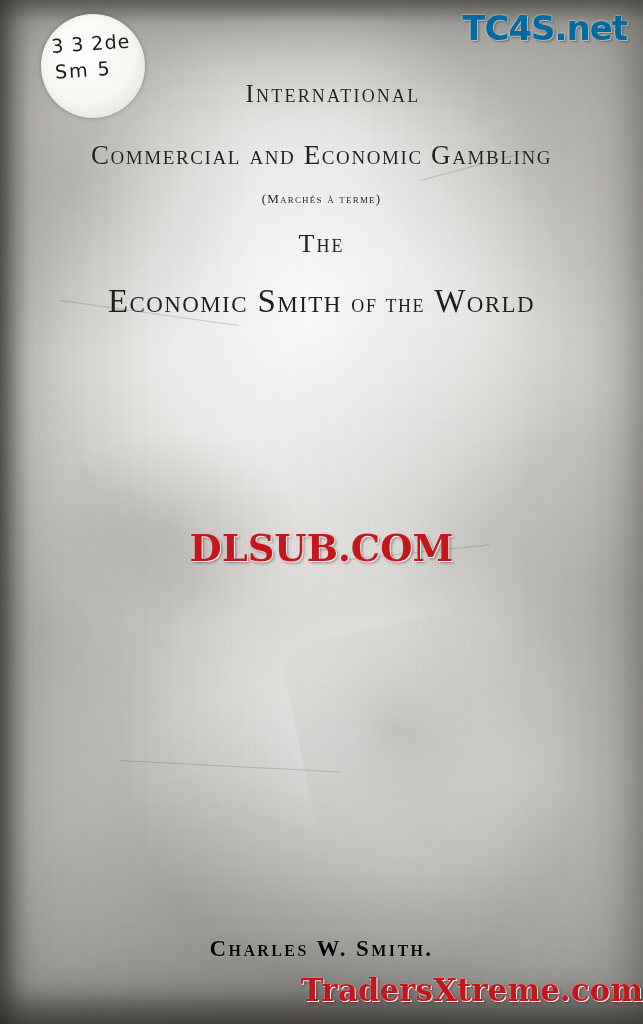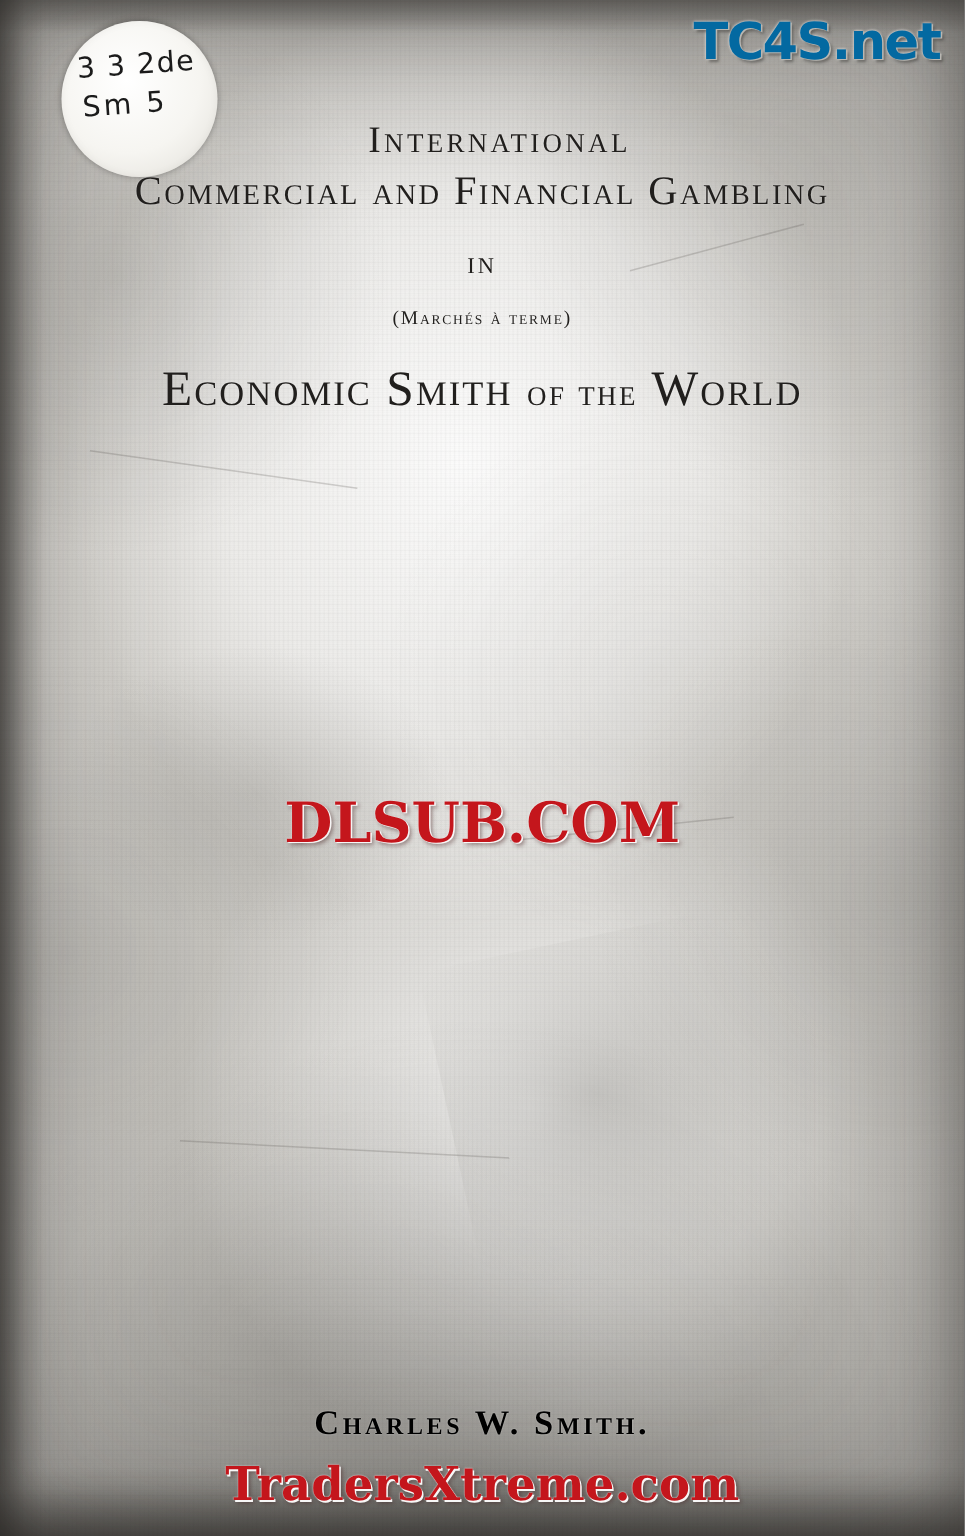--- a/index.html
+++ b/index.html
@@ -146,21 +146,21 @@
     text-shadow:
       0 0 1px #ffffff,
       1px 1px 0 rgba(255,255,255,0.9),
       2px 2px 3px rgba(60,20,20,0.45);
     margin-top: 44px;
   }
   .wm-bottom {
     position: absolute;
     left: 0; right: 0;
     bottom: 16px;
-    text-align: center;
+    text-align: right;
     font-family: "DejaVu Serif", serif;
     font-weight: bold;
     font-size: 31px;
     color: #c4161c;
     text-shadow:
       0 0 1px #ffffff,
       1px 1px 0 rgba(255,255,255,0.95),
       2px 2px 3px rgba(60,20,20,0.45);
   }
 
@@ -176,21 +176,21 @@
     display: block;
     font-family: "Liberation Serif", serif;
     font-weight: normal;
     text-shadow: 0 0 1px rgba(255,255,255,0.6);
   }
   
   .l-international {
     font-size: 25px;
     letter-spacing: 2.2px;
     font-variant: small-caps;
-    margin-bottom: 4px;
+    margin-bottom: 32px;
     padding-left: 23px;
   }
   .l-commercial {
     font-size: 27px;
     letter-spacing: 1.6px;
     font-variant: small-caps;
     margin-bottom: 20px;
   }
   .l-in {
     font-size: 21px;
@@ -262,23 +262,23 @@
   <div class="sticker"></div>
   <div class="sticker-text">
     <span>3 3 2de</span>
     <span class="l2">Sm 5</span>
   </div>
 
   <div class="wm-top">TC4S.net</div>
 
   <div class="title-block">
     <span class="ln l-international">International</span>
-    <span class="ln l-commercial">Commercial and Financial Gambling</span>
-    <span class="ln l-in">in</span>
+    <span class="ln l-commercial">Commercial and Economic Gambling</span>
     <span class="ln l-marches">(Marchés à terme)</span>
+    <span class="ln l-the">The</span>
     <span class="ln l-economic"><span>Economic Smith</span> <span class="sm">of the</span> <span>World</span></span>
   </div>
 
   <div class="wm-mid">DLSUB.COM</div>
 
   <div class="author">Charles W. Smith.</div>
 
   <div class="wm-bottom">TradersXtreme.com</div>
 
 </div>

